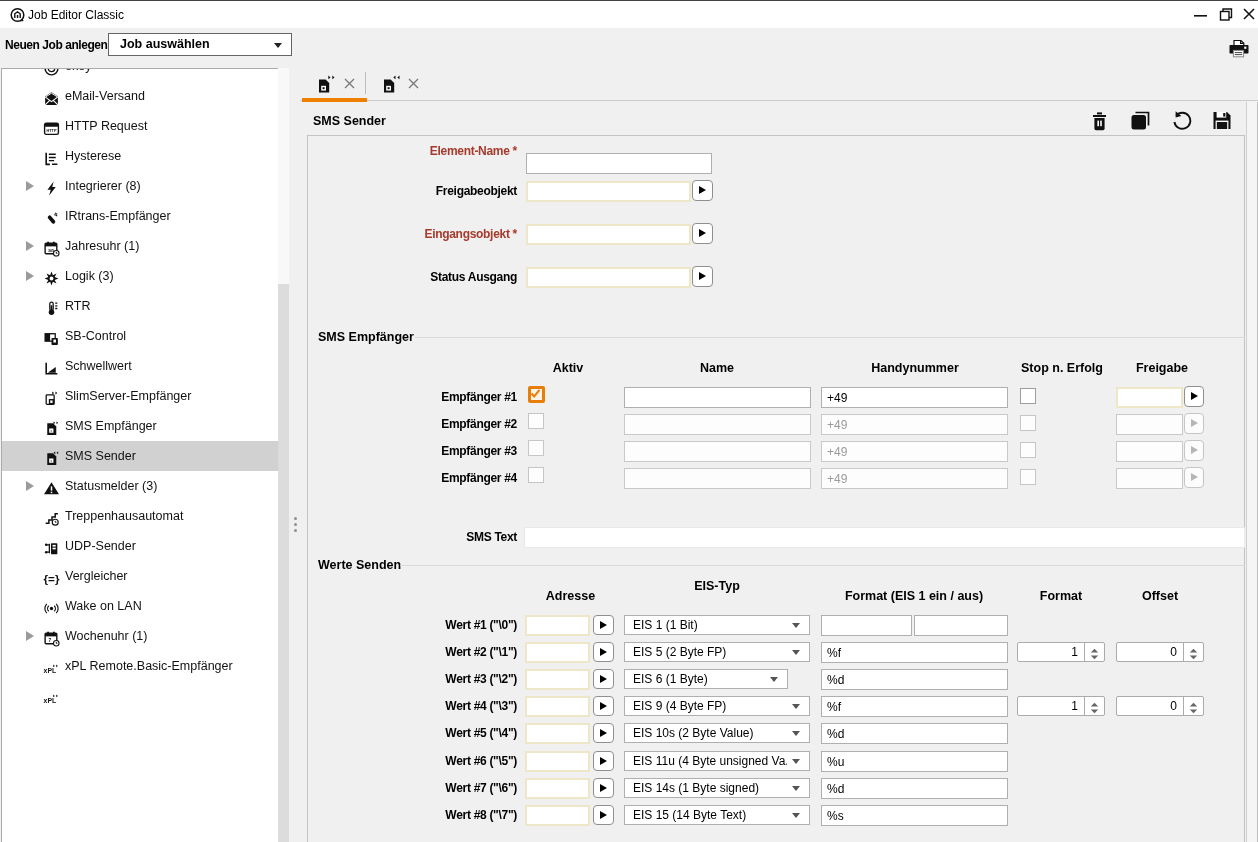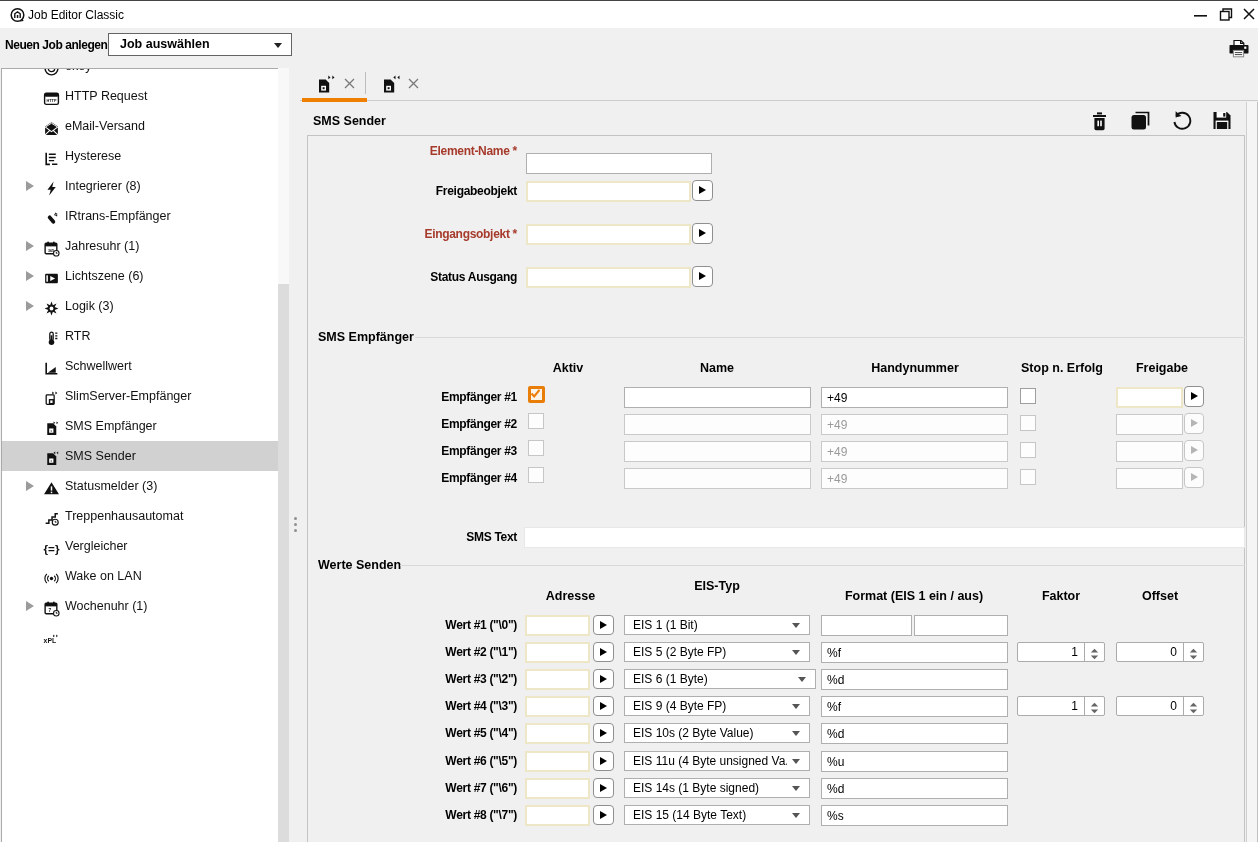--- a/index.html
+++ b/index.html
@@ -104,33 +104,33 @@
     <div id="tree">
 <div class="trow">
         <span class="ticon"><svg width="17" height="17" viewBox="0 0 16 16" style="">
             <circle cx="8" cy="8" r="6" fill="none" stroke="#111" stroke-width="1.4"></circle>
             <circle cx="8" cy="8" r="3" fill="none" stroke="#111" stroke-width="1.2"></circle>
           </svg></span>
         <span class="ttext">ekey</span>
       </div>
 <div class="trow">
         <span class="ticon"><svg width="17" height="17" viewBox="0 0 16 16" style="">
+            <path d="M2 6 L8 2 L14 6 L14 14 L2 14 Z" fill="#111"></path>
+            <path d="M2.6 6.4 L8 3 L13.4 6.4" fill="none" stroke="#fff" stroke-width="0.9"></path>
+            <path d="M2 6.5 L8 11 L14 6.5 M2 14 L6.6 9.6 M14 14 L9.4 9.6" stroke="#fff" stroke-width="1" fill="none"></path>
+          </svg></span>
+        <span class="ttext">eMail-Versand</span>
+      </div>
+<div class="trow">
+        <span class="ticon"><svg width="17" height="17" viewBox="0 0 16 16" style="">
             <rect x="1.5" y="3" width="13" height="10.5" rx="1.5" fill="none" stroke="#111" stroke-width="1.3"></rect>
             <rect x="1.5" y="3" width="13" height="3.4" rx="1.5" fill="#111"></rect>
             <text x="8" y="11.5" font-size="3.6" font-weight="bold" text-anchor="middle" fill="#111" font-family="Liberation Sans">HTTP</text>
           </svg></span>
         <span class="ttext">HTTP Request</span>
-      </div>
-<div class="trow">
-        <span class="ticon"><svg width="17" height="17" viewBox="0 0 16 16" style="">
-            <path d="M2 6 L8 2 L14 6 L14 14 L2 14 Z" fill="#111"></path>
-            <path d="M2.6 6.4 L8 3 L13.4 6.4" fill="none" stroke="#fff" stroke-width="0.9"></path>
-            <path d="M2 6.5 L8 11 L14 6.5 M2 14 L6.6 9.6 M14 14 L9.4 9.6" stroke="#fff" stroke-width="1" fill="none"></path>
-          </svg></span>
-        <span class="ttext">eMail-Versand</span>
       </div>
 <div class="trow">
         <span class="ticon"><svg width="17" height="17" viewBox="0 0 16 16" style="">
             <path d="M3 2.5 L3 13.5 L6.5 13.5" fill="none" stroke="#111" stroke-width="1.5"></path>
             <path d="M5.5 4 H12 M5.5 7 H12 M5.5 10 H10.5 M8.5 13.5 H13.5" stroke="#111" stroke-width="1.4"></path>
           </svg></span>
         <span class="ttext">Hysterese</span>
       </div>
 <div class="trow">
         <span class="tri"></span>
@@ -158,42 +158,42 @@
             <rect x="9.4" y="1.6" width="1.6" height="2.6" fill="#111"></rect>
             <text x="7.5" y="11" font-size="3.5" font-weight="bold" text-anchor="middle" fill="#111" font-family="Liberation Sans">365</text>
             <circle cx="12.5" cy="12.5" r="2.6" fill="#fff" stroke="#111" stroke-width="1"></circle>
             <path d="M12.5 11.2 V12.5 H13.6" stroke="#111" stroke-width="0.9" fill="none"></path>
           </svg></span>
         <span class="ttext">Jahresuhr (1)</span>
       </div>
 <div class="trow">
         <span class="tri"></span>
         <span class="ticon"><svg width="17" height="17" viewBox="0 0 16 16" style="">
-            <rect x="2" y="3.5" width="12" height="9" rx="1" fill="#111"></rect>
-            <rect x="3.2" y="5" width="1.4" height="6" fill="#fff"></rect>
-            <path d="M6.8 5.6 L11.4 8 L6.8 10.4 Z" fill="#fff"></path>
-          </svg></span>
-        <span class="ttext">Lichtszene (6)</span>
-      </div>
-<div class="trow">
-        <span class="tri"></span>
-        <span class="ticon"><svg width="17" height="17" viewBox="0 0 16 16" style="">
             <path d="M8 1.5 L9.3 5 L12.7 3.3 L11 6.7 L14.5 8 L11 9.3 L12.7 12.7 L9.3 11 L8 14.5 L6.7 11 L3.3 12.7 L5 9.3 L1.5 8 L5 6.7 L3.3 3.3 L6.7 5 Z" fill="#111"></path>
             <circle cx="8" cy="8" r="1.8" fill="#fff"></circle>
           </svg></span>
         <span class="ttext">Logik (3)</span>
       </div>
 <div class="trow">
         <span class="ticon"><svg width="17" height="17" viewBox="0 0 16 16" style="">
             <rect x="6.4" y="2" width="3.2" height="8" rx="1.6" fill="none" stroke="#111" stroke-width="1.2"></rect>
             <circle cx="8" cy="11.5" r="2.6" fill="#111"></circle>
             <rect x="7.2" y="5" width="1.6" height="6" fill="#111"></rect>
             <path d="M11.5 3 h2 M11.5 5.5 h2 M11.5 8 h2" stroke="#111" stroke-width="1.2"></path>
           </svg></span>
         <span class="ttext">RTR</span>
+      </div>
+<div class="trow">
+        <span class="ticon"><svg width="17" height="17" viewBox="0 0 16 16" style="">
+            <rect x="2" y="3.5" width="9.5" height="7" fill="none" stroke="#111" stroke-width="1.2"></rect>
+            <rect x="2" y="3.5" width="4.7" height="7" fill="#111"></rect>
+            <rect x="8" y="7.5" width="6" height="6.5" rx="0.8" fill="#111"></rect>
+            <rect x="9.8" y="9" width="2.4" height="2.8" fill="#fff"></rect>
+          </svg></span>
+        <span class="ttext">SB-Control</span>
       </div>
 <div class="trow">
         <span class="ticon"><svg width="17" height="17" viewBox="0 0 16 16" style="">
             <path d="M3 2.5 V13 H13.5" fill="none" stroke="#111" stroke-width="1.5"></path>
             <path d="M4.5 12 L12 12 L12 6.5 Z" fill="#111"></path>
           </svg></span>
         <span class="ttext">Schwellwert</span>
       </div>
 <div class="trow">
         <span class="ticon"><svg width="17" height="17" viewBox="0 0 16 16" style="">
@@ -234,20 +234,31 @@
           </svg></span>
         <span class="ttext">Statusmelder (3)</span>
       </div>
 <div class="trow">
         <span class="ticon"><svg width="17" height="17" viewBox="0 0 16 16" style="">
             <path d="M2.5 12.5 H5.5 V9.5 H8.5 V6.5 H11.5 V3.5 H14" fill="none" stroke="#111" stroke-width="1.4"></path>
             <circle cx="11.5" cy="11.5" r="2.8" fill="#fff" stroke="#111" stroke-width="1.1"></circle>
             <path d="M11.5 10.2 V11.5 H12.7" stroke="#111" stroke-width="0.9" fill="none"></path>
           </svg></span>
         <span class="ttext">Treppenhausautomat</span>
+      </div>
+<div class="trow">
+        <span class="ticon"><svg width="17" height="17" viewBox="0 0 16 16" style="">
+            <rect x="7.5" y="3" width="6" height="10.5" rx="0.8" fill="#111"></rect>
+            <rect x="9" y="4.6" width="3" height="1.6" fill="#fff"></rect>
+            <rect x="9" y="7.2" width="3" height="1.6" fill="#fff"></rect>
+            <circle cx="3" cy="4.5" r="1.2" fill="#111"></circle>
+            <circle cx="3" cy="11.5" r="1.2" fill="#111"></circle>
+            <path d="M3 4.5 H6 M3 11.5 H6 M6 3.5 V12.5" stroke="#111" stroke-width="1.2" fill="none"></path>
+          </svg></span>
+        <span class="ttext">UDP-Sender</span>
       </div>
 <div class="trow">
         <span class="ticon"><svg width="17" height="17" viewBox="0 0 16 16" style="">
             <text x="8" y="11.8" font-size="11" font-weight="bold" text-anchor="middle" fill="#111" font-family="Liberation Sans">{=}</text>
           </svg></span>
         <span class="ttext">Vergleicher</span>
       </div>
 <div class="trow">
         <span class="ticon"><svg width="17" height="17" viewBox="0 0 16 16" style="">
             <circle cx="8" cy="8" r="1.6" fill="#111"></circle>
@@ -261,20 +272,28 @@
         <span class="ticon"><svg width="17" height="17" viewBox="0 0 16 16" style="">
             <rect x="2" y="3" width="11" height="10" rx="1" fill="none" stroke="#111" stroke-width="1.3"></rect>
             <rect x="2" y="3" width="11" height="3" fill="#111"></rect>
             <rect x="4" y="1.6" width="1.6" height="2.6" fill="#111"></rect>
             <rect x="9.4" y="1.6" width="1.6" height="2.6" fill="#111"></rect>
             <text x="6.5" y="11.2" font-size="4.5" font-weight="bold" text-anchor="middle" fill="#111" font-family="Liberation Sans">7</text>
             <circle cx="12.5" cy="12.5" r="2.6" fill="#fff" stroke="#111" stroke-width="1"></circle>
             <path d="M12.5 11.2 V12.5 H13.6" stroke="#111" stroke-width="0.9" fill="none"></path>
           </svg></span>
         <span class="ttext">Wochenuhr (1)</span>
+      </div>
+<div class="trow">
+        <span class="ticon"><svg width="17" height="17" viewBox="0 0 16 16" style="">
+            <text x="6.5" y="12" font-size="6.5" font-weight="bold" text-anchor="middle" fill="#111" font-family="Liberation Sans">xPL</text>
+            <path d="M11.2 5.6 L9.6 4.3 V6.9 Z" fill="#111"></path>
+            <path d="M14 5.6 L12.4 4.3 V6.9 Z" fill="#111"></path>
+          </svg></span>
+        <span class="ttext">xPL Remote.Basic-Empfänger</span>
       </div>
 <div class="trow">
         <span class="ticon"><svg width="17" height="17" viewBox="0 0 16 16" style="">
             <text x="6.5" y="12" font-size="6.5" font-weight="bold" text-anchor="middle" fill="#111" font-family="Liberation Sans">xPL</text>
             <path d="M11.2 5.6 L9.6 4.3 V6.9 Z" fill="#111"></path>
             <path d="M14 5.6 L12.4 4.3 V6.9 Z" fill="#111"></path>
           </svg></span>
         <span class="ttext"></span>
       </div>
 </div>
@@ -409,21 +428,21 @@
     <span class="atri"></span>
   </div>
 <div class="flabel" style="top:530px">SMS Text</div>
 <input class="inp" style="left: 524px; top: 527px; width: 721px; border-color: rgb(232, 232, 232);" value="">
 
 <div class="seclbl" style="left:318px;top:558px">Werte Senden</div>
 <div class="secline" style="left:400px;top:565px;width:845px"></div>
 <div class="colhdr" style="left:528px;top:589px;width:85px">Adresse</div>
 <div class="colhdr" style="left:667px;top:579px;width:100px">EIS-Typ</div>
 <div class="colhdr" style="left:814px;top:589px;width:200px">Format (EIS 1 ein / aus)</div>
-<div class="colhdr" style="left:1021px;top:589px;width:80px">Faktor</div>
+<div class="colhdr" style="left:1021px;top:589px;width:80px">Format</div>
 <div class="colhdr" style="left:1120px;top:589px;width:80px">Offset</div>
 <div class="flabel" style="top:618px">Wert #1 ("\0")</div>
 <input class="inp cream" style="left: 525px; top: 615px; width: 65px;" value="">
 <div class="abtn" style="left:593px;top:615px;width:21px;height:20px">
     <span class="atri"></span>
   </div>
 <div class="dd" style="left:624px;top:615px;width:186px">
     <span class="ddt">EIS 1 (1 Bit)</span>
     <span class="ddarr"></span>
   </div>
@@ -451,21 +470,21 @@
     <span class="sparr"><svg width="9" height="12" viewBox="0 0 9 12">
         <path d="M0.8 4.6 L4.5 0.8 L8.2 4.6 Z" fill="#666"></path>
         <path d="M0.8 7.4 L4.5 11.2 L8.2 7.4 Z" fill="#666"></path>
       </svg></span>
   </div>
 <div class="flabel" style="top:672px">Wert #3 ("\2")</div>
 <input class="inp cream" style="left: 525px; top: 669px; width: 65px;" value="">
 <div class="abtn" style="left:593px;top:669px;width:21px;height:20px">
     <span class="atri"></span>
   </div>
-<div class="dd" style="left:624px;top:669px;width:192px">
+<div class="dd" style="left:624px;top:669px;width:164px">
     <span class="ddt">EIS 6 (1 Byte)</span>
     <span class="ddarr"></span>
   </div>
 <input class="inp" style="left: 821px; top: 669px; width: 187px;" value="%d">
 <div class="flabel" style="top:699px">Wert #4 ("\3")</div>
 <input class="inp cream" style="left: 525px; top: 696px; width: 65px;" value="">
 <div class="abtn" style="left:593px;top:696px;width:21px;height:20px">
     <span class="atri"></span>
   </div>
 <div class="dd" style="left:624px;top:696px;width:186px">

